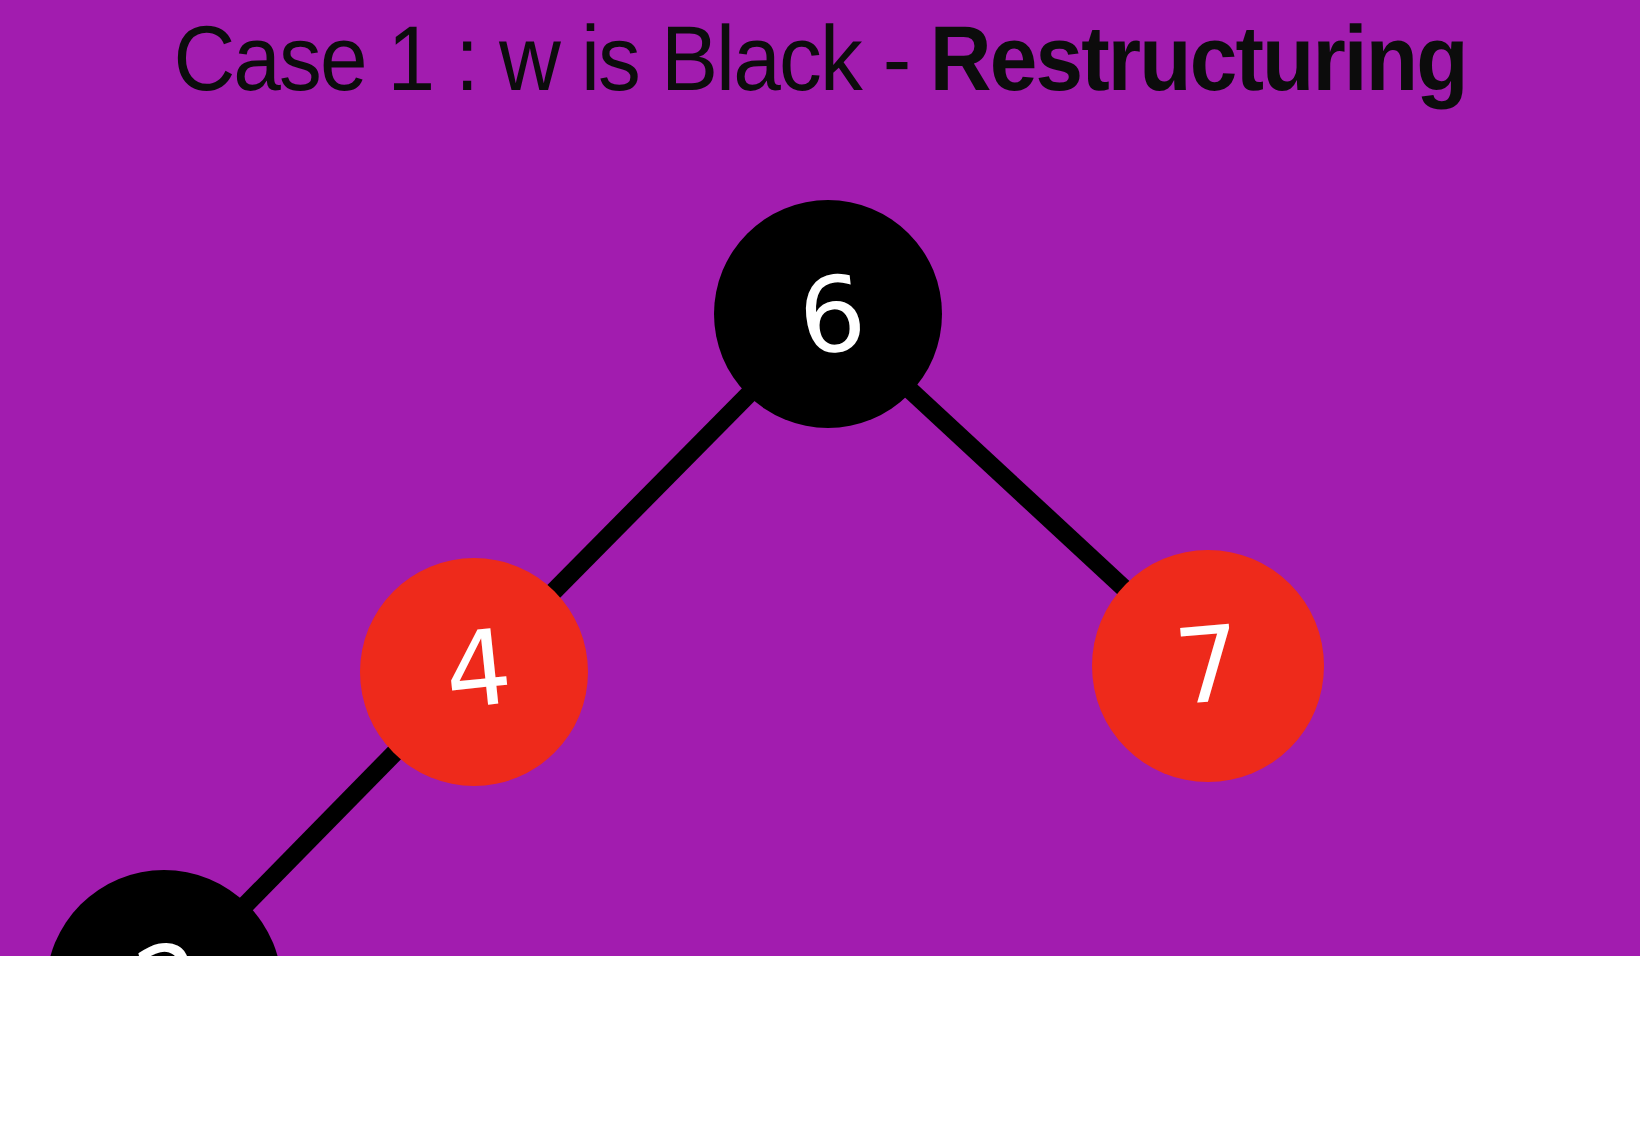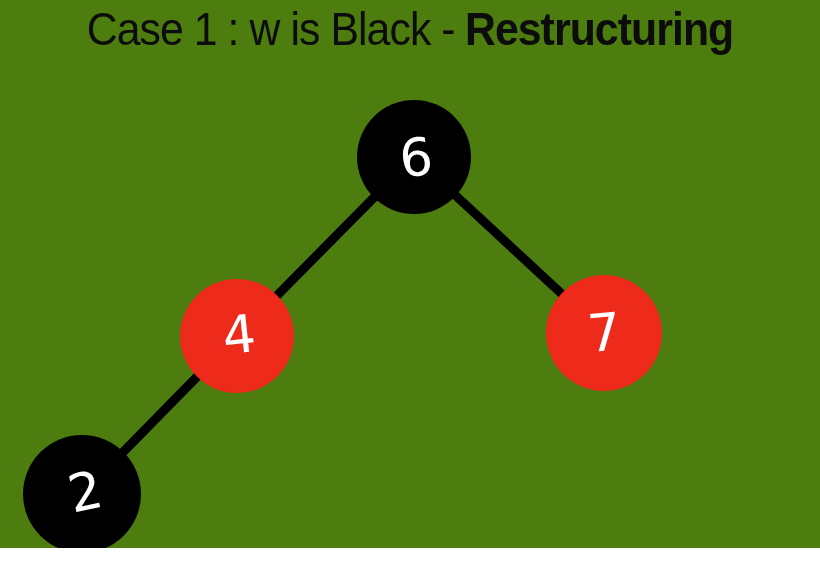--- a/index.html
+++ b/index.html
@@ -3,22 +3,22 @@
 <meta charset="utf-8">
 <style>
   html, body {
     margin: 0;
     padding: 0;
     background: #ffffff;
   }
   .slide {
     position: relative;
     width: 820px;
-    height: 548px;
-    background: #4d7c0f;
+    height: 478px;
+    background: #a21caf;
     overflow: hidden;
     font-family: "Liberation Sans", sans-serif;
   }
   .title {
     position: absolute;
     top: 2px;
     left: 0;
     width: 100%;
     margin: 0;
     text-align: center;

